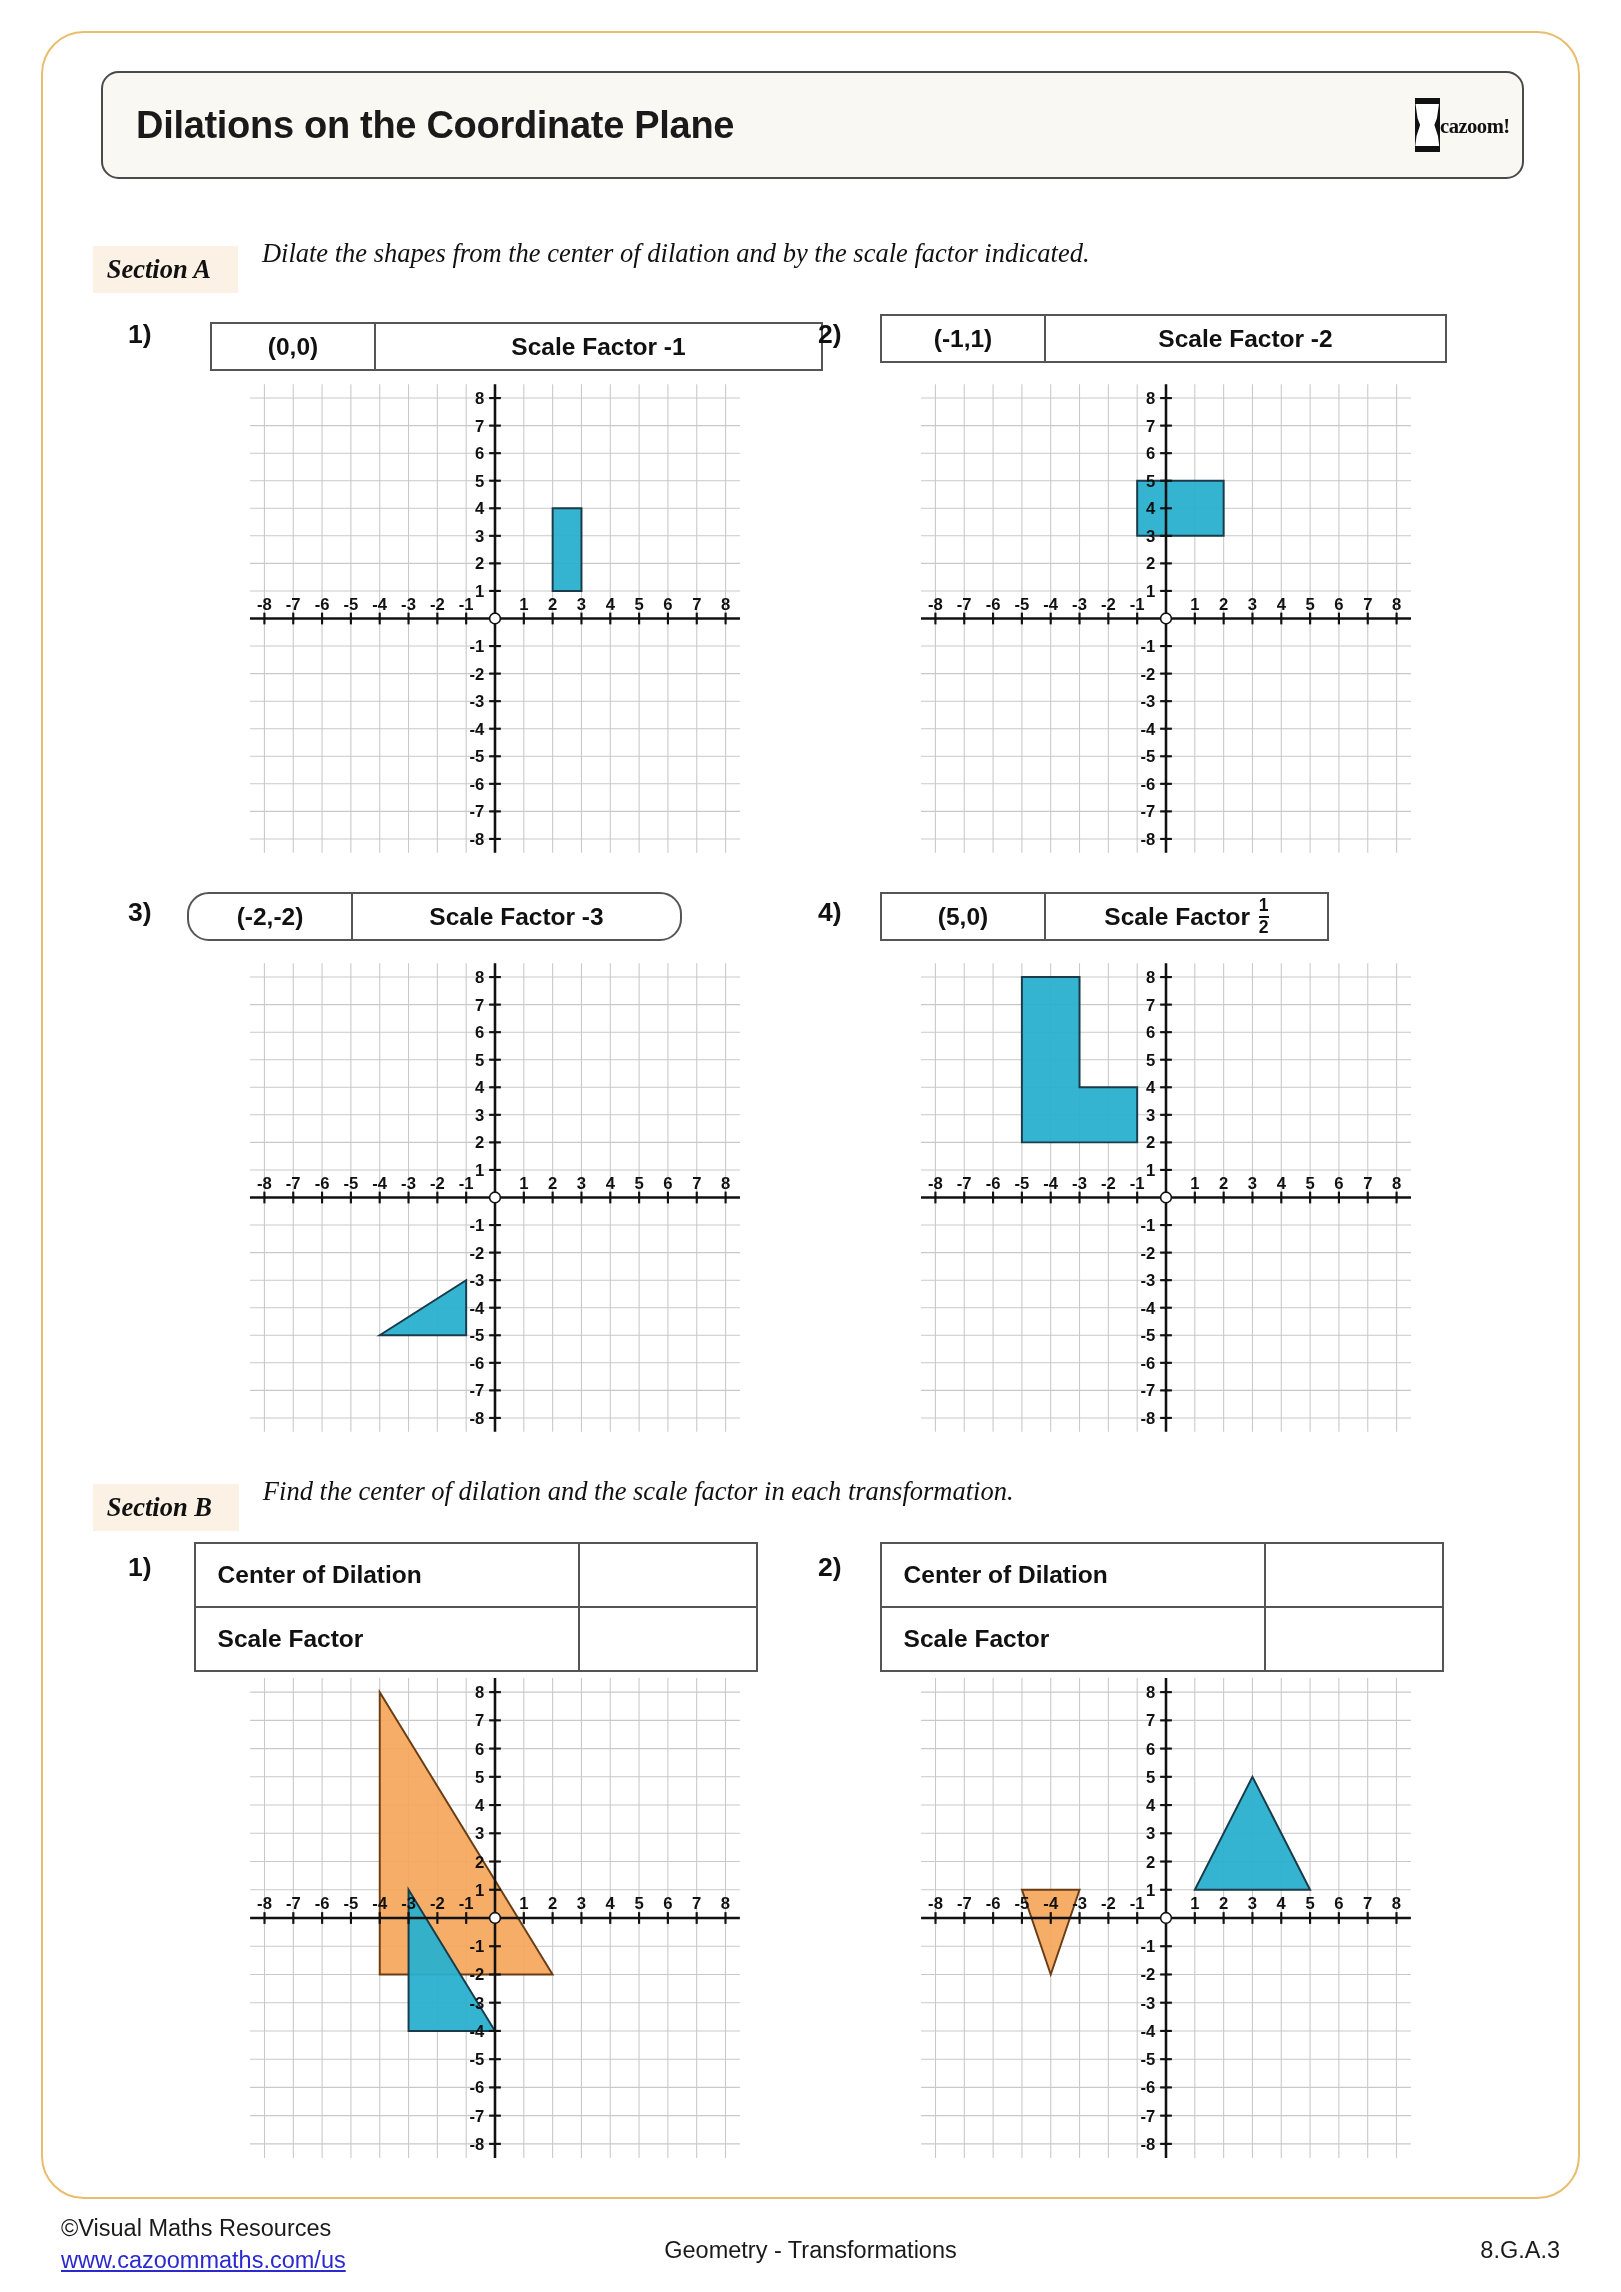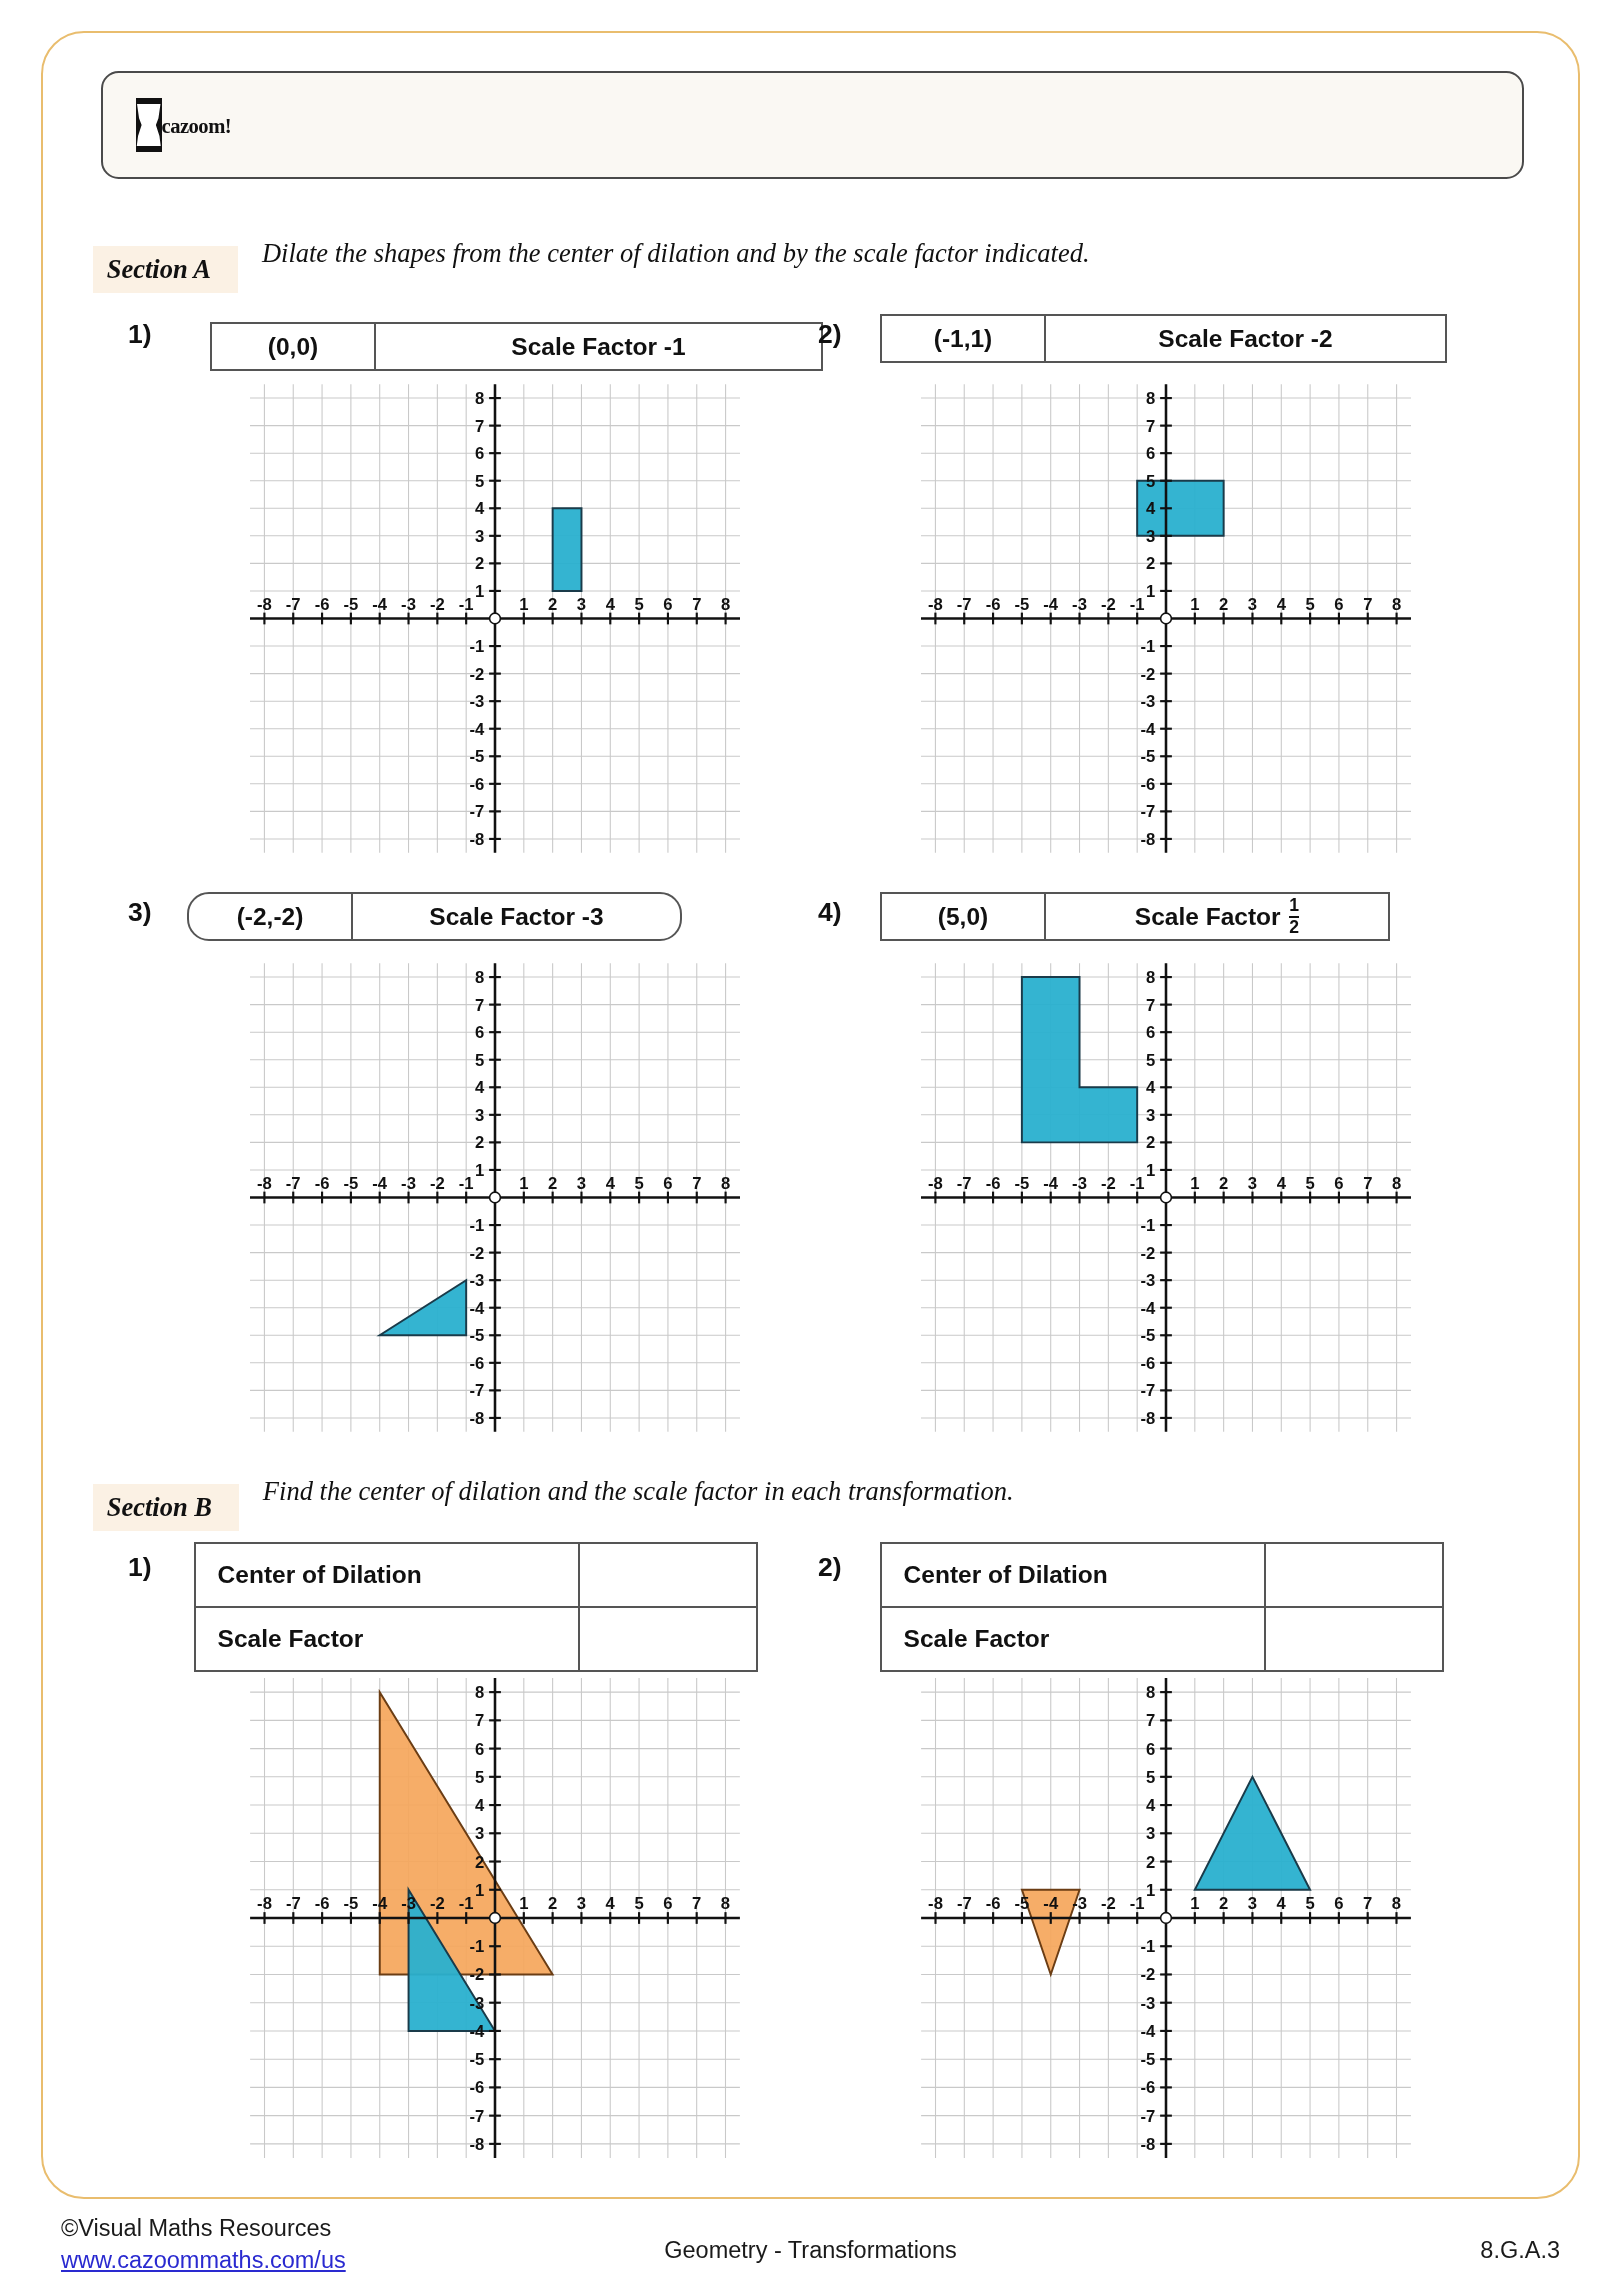--- a/index.html
+++ b/index.html
@@ -158,20 +158,21 @@
     position:absolute;right:61px;top:23.5px;
     font-size:23.5px;color:#1a1a1a;
   }
 </style>
 </head>
 <body>
 
 <div class="page-border"></div>
 
 <div class="title-box">
+  <div class="title-text">Dilations on the Coordinate Plane</div>
   <div class="logo">
     <div class="logo-mark">
       <div class="logo-vase"></div>
     </div>
     <div class="logo-word">cazoom!</div>
   </div>
 </div>
 
 <div class="section-head" style="left:93px;top:227px;">
   <div class="section-tag">Section A</div>
@@ -541,21 +542,21 @@
         <text x="239" y="132.64941176470592" text-anchor="end">4</text>
         <text x="239" y="104.53176470588238" text-anchor="end">5</text>
         <text x="239" y="76.41411764705884" text-anchor="end">6</text>
         <text x="239" y="48.2964705882353" text-anchor="end">7</text>
         <text x="239" y="20.17882352941177" text-anchor="end">8</text>
       </g>
     </svg>
   </div>
 
 <div class="qnum" style="left:818px;top:897px;">4)</div>
-<div class="qbox" style="left:880px;top:892px;width:510px;justify-content:space-between;">
+<div class="qbox" style="left:880px;top:892px;width:449px;justify-content:space-between;">
   <div class="cell-center">(5,0)</div>
   <div class="cell-sf">
     <span>Scale Factor</span>
     <span class="frac">
       <span class="num">1</span>
       <span class="den">2</span>
     </span>
   </div>
 </div>
 <div class="graph" id="g-a4" style="left:921px;top:963px;">

